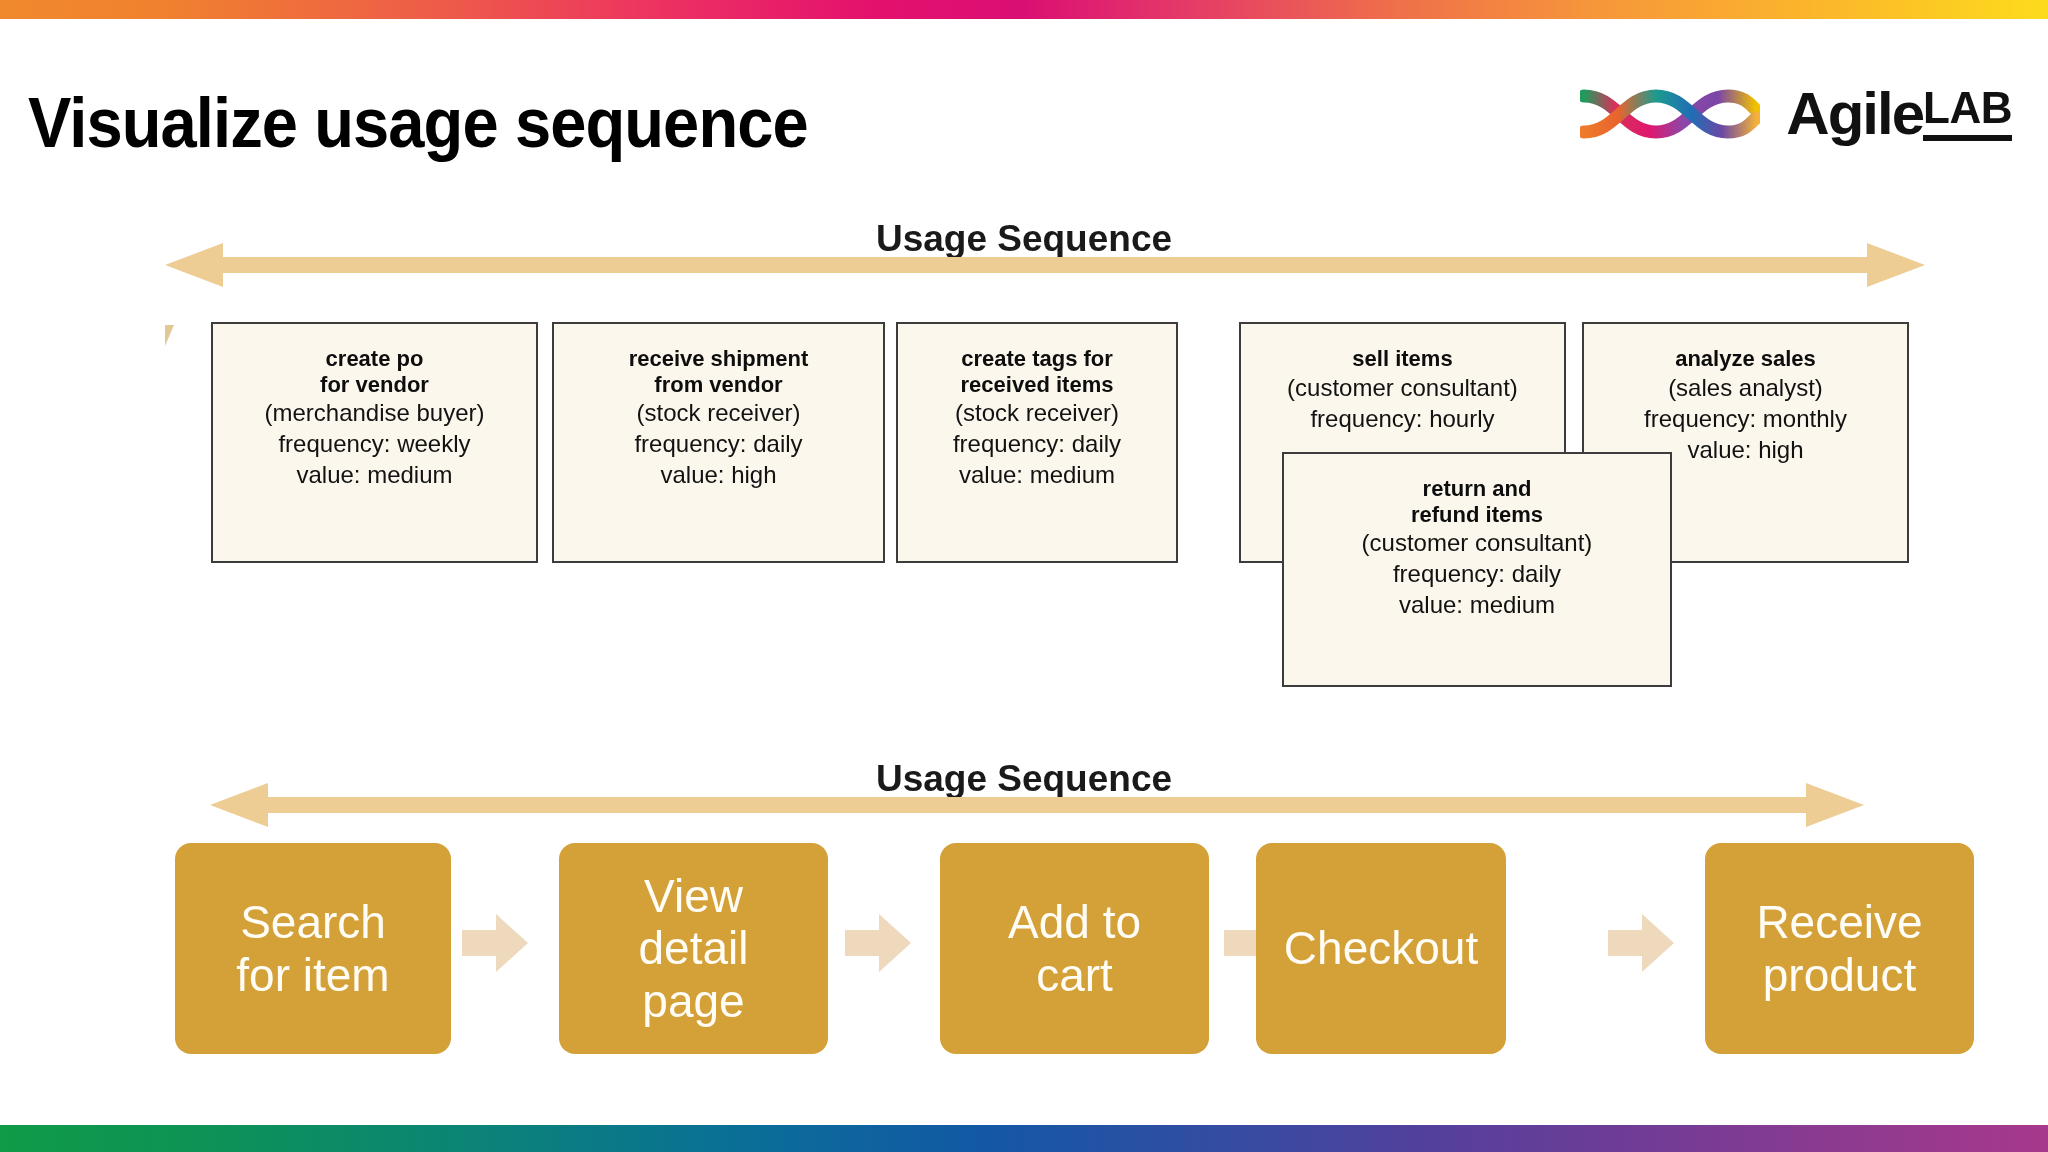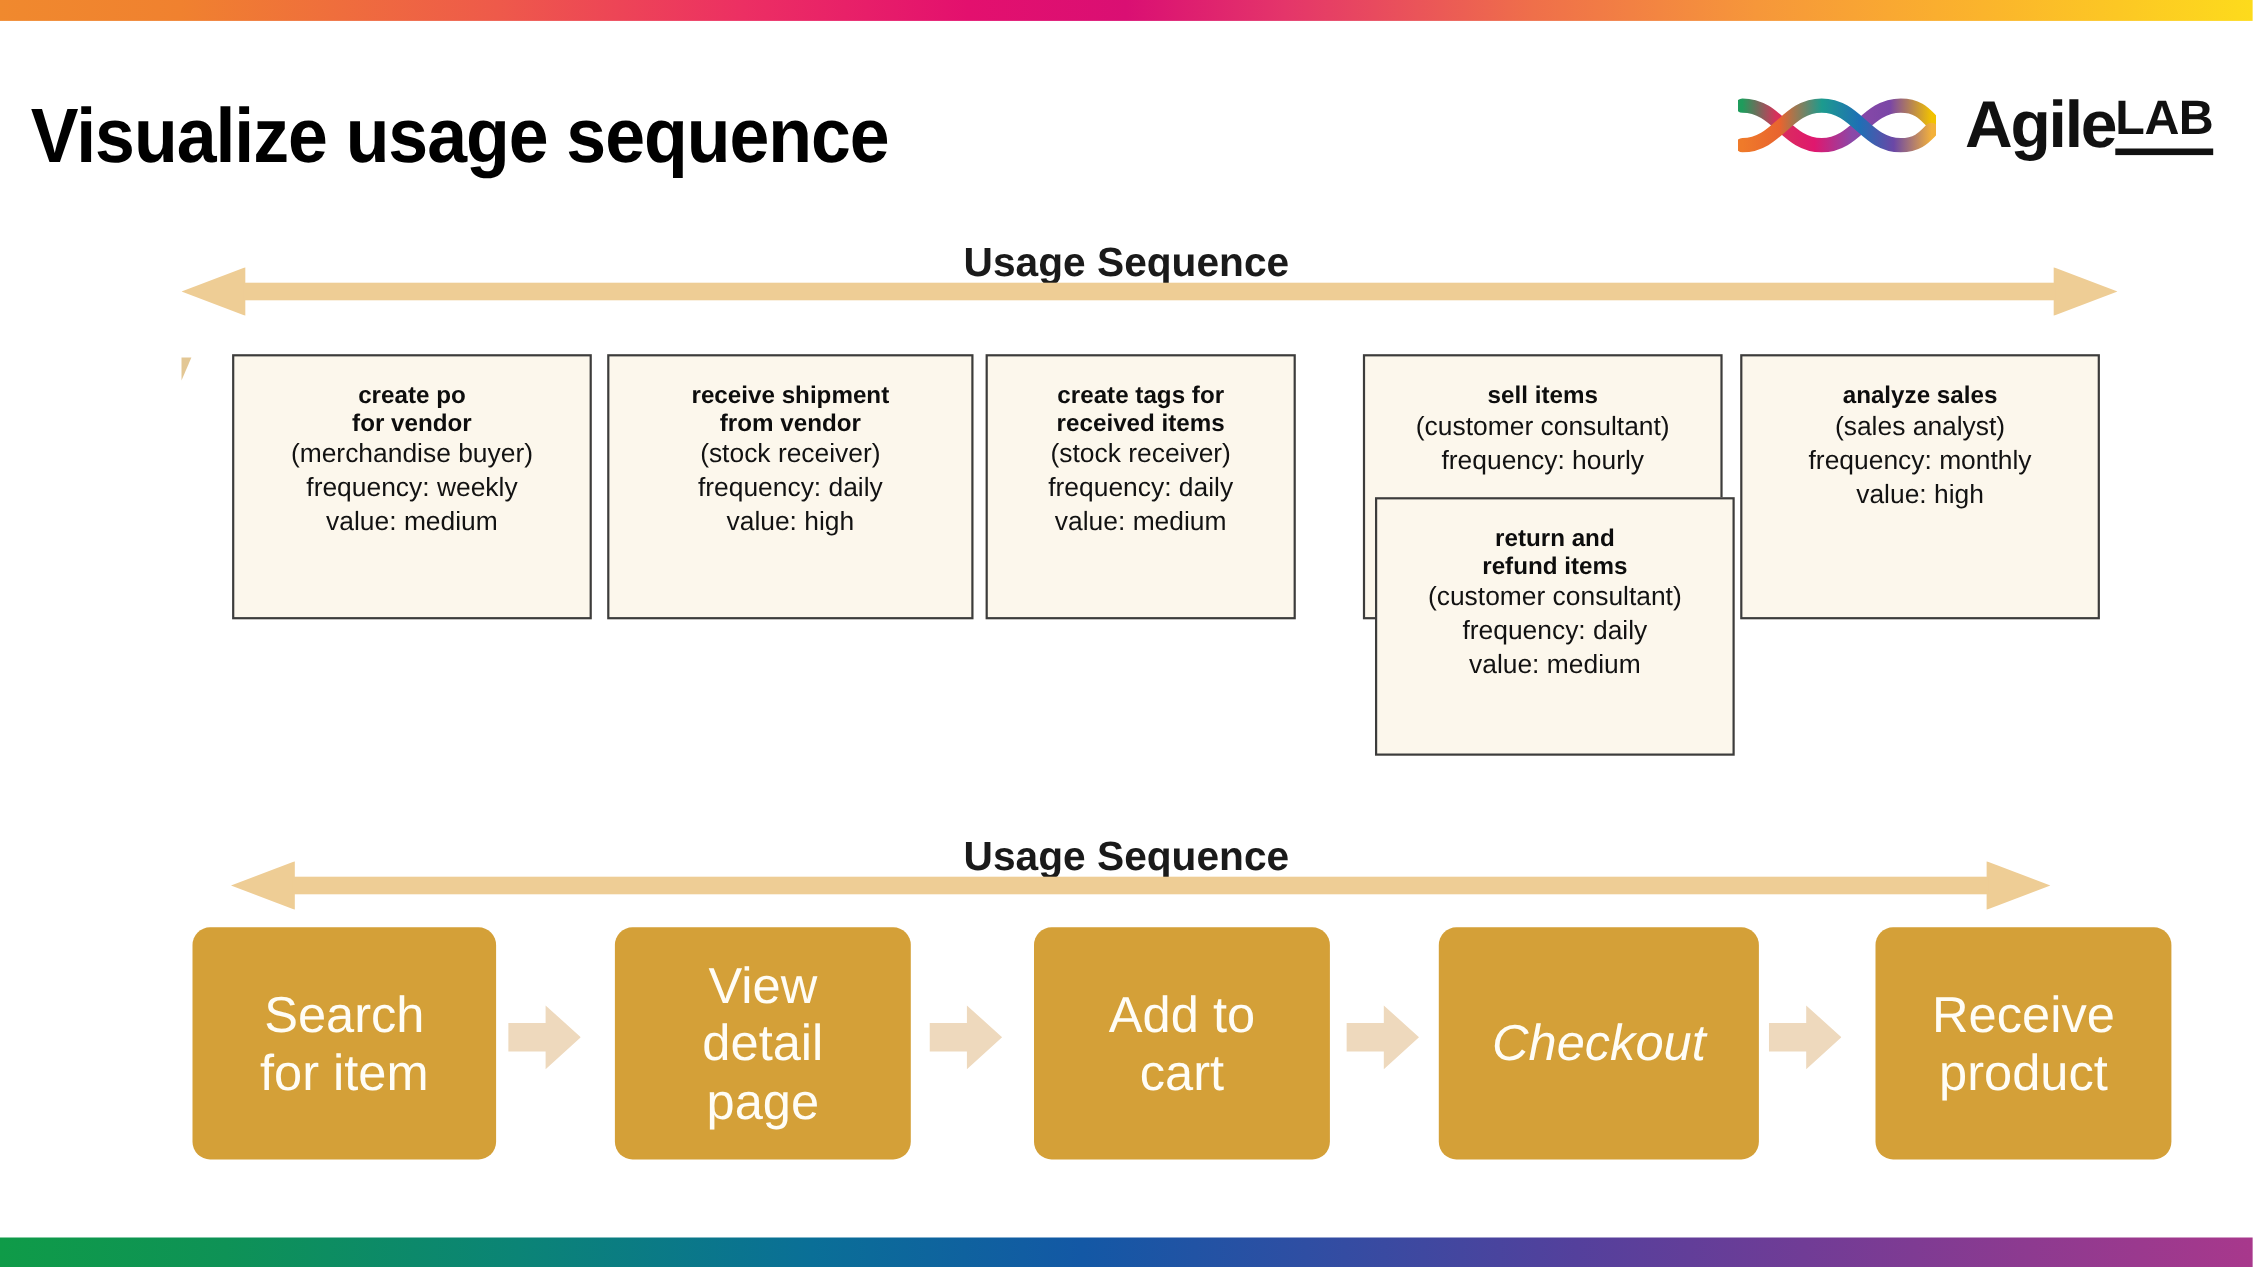--- a/index.html
+++ b/index.html
@@ -185,21 +185,21 @@
 frequency: hourly</div>
   </div>
 
   <div class="card" style="left:1582px; top:322px; width:327px; height:241px;">
     <div class="card-title">analyze sales</div>
     <div class="card-meta">(sales analyst)
 frequency: monthly
 value: high</div>
   </div>
 
-  <div class="card overlay" style="left:1250px; top:452px; width:327px; height:235px;">
+  <div class="card overlay" style="left:1282px; top:452px; width:390px; height:235px;">
     <div class="card-title">return and
 refund items</div>
     <div class="card-meta">(customer consultant)
 frequency: daily
 value: medium</div>
   </div>
 
   <div class="seq-label" style="left:0; top:746px;">Usage Sequence</div>
 
   <div class="seq-arrow" style="left:210px; top:783px; width:1654px;">
@@ -231,21 +231,21 @@
 
   <div class="gold-box" style="left:940px; top:843px; width:269px; height:211px;">Add to
 cart</div>
 
   <div class="flow-arrow" style="left:1224px; top:912px;">
     <svg viewBox="0 0 66 62">
       <polygon points="0,18 34,18 34,2 66,31 34,60 34,44 0,44" fill="#eed9bd"></polygon>
     </svg>
   </div>
 
-  <div class="gold-box" style="left:1308px; top:843px; width:291px; height:211px;font-style:italic;">Checkout</div>
+  <div class="gold-box" style="left:1256px; top:843px; width:250px; height:211px;">Checkout</div>
 
   <div class="flow-arrow" style="left:1608px; top:912px;">
     <svg viewBox="0 0 66 62">
       <polygon points="0,18 34,18 34,2 66,31 34,60 34,44 0,44" fill="#eed9bd"></polygon>
     </svg>
   </div>
 
   <div class="gold-box" style="left:1705px; top:843px; width:269px; height:211px;">Receive
 product</div>
 

